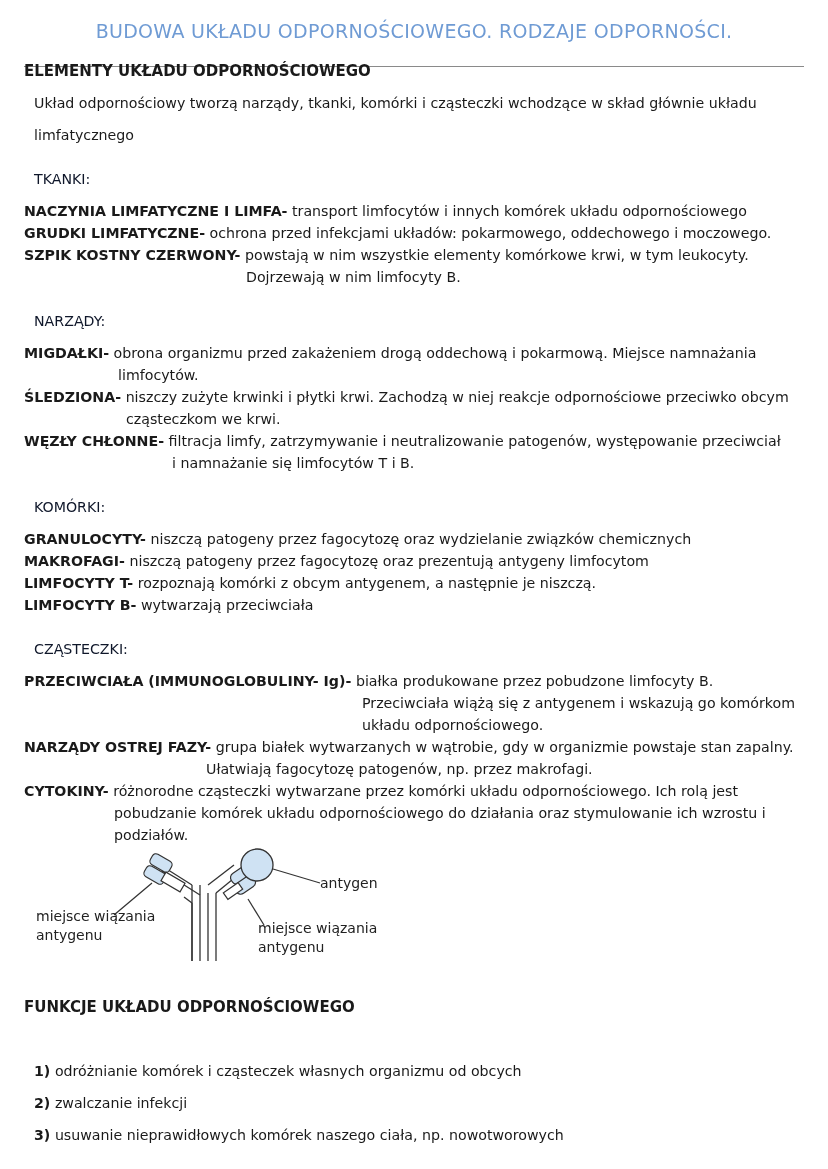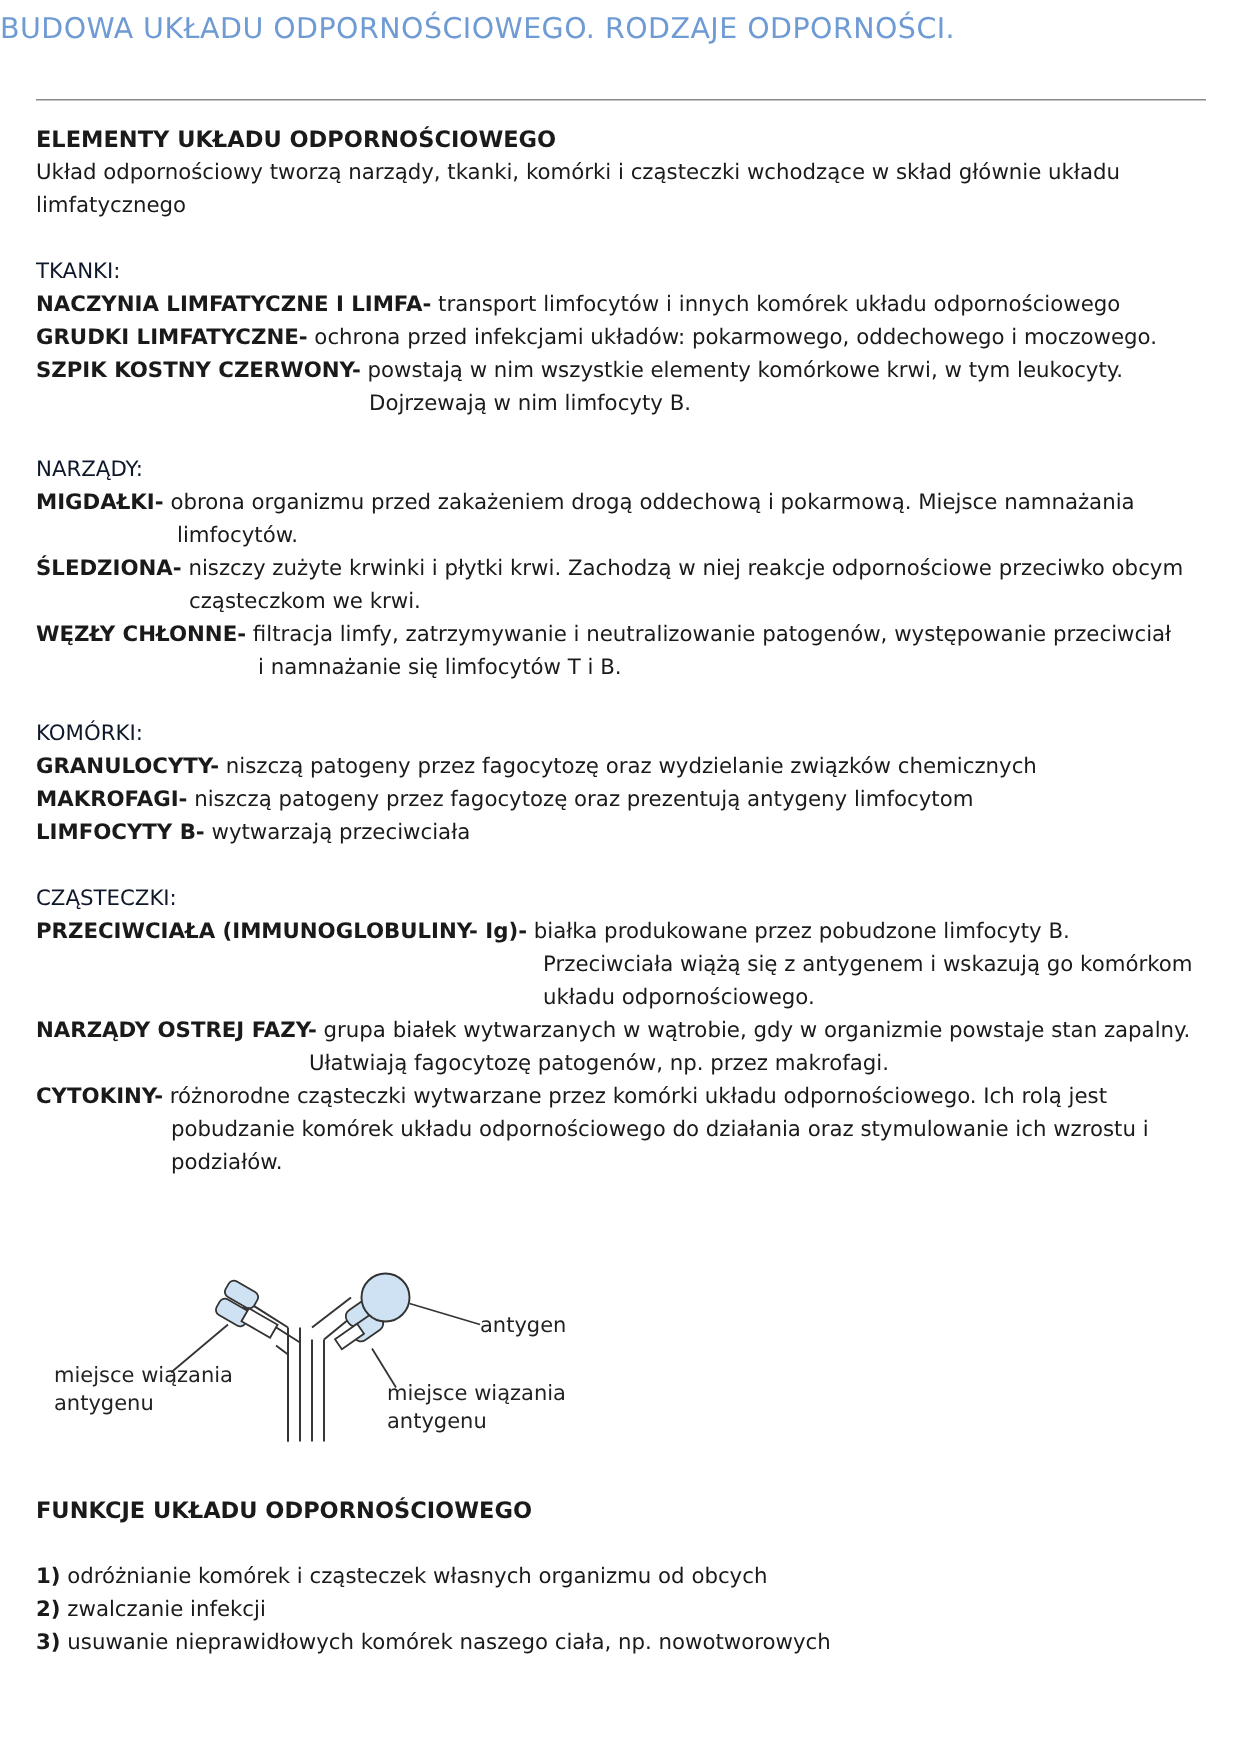--- a/index.html
+++ b/index.html
@@ -1,27 +1,27 @@
 <!DOCTYPE html>
 <html><head>
 <meta charset="utf-8">
 <style>
   html, body { margin: 0; padding: 0; background: #ffffff; }
   body {
     width: 828px; height: 1169px; position: relative; overflow: hidden;
     font-family: "DejaVu Sans", sans-serif; color: #1a1a1a;
   }
   .title {
-    position: absolute; left: 0; top: 8px; width: 828px; text-align: left;
+    position: absolute; left: 0; top: 20px; width: 828px; text-align: center;
     font-size: 19px; color: #6f9bd4; letter-spacing: 0.3px; font-weight: normal;
   }
   .rule { position: absolute; left: 24px; top: 66px; width: 780px; height: 1px; background: #8a8a8a; }
-  .content { position: absolute; left: 24px; top: 82px; width: 790px; font-size: 14.2px; line-height: 22px; }
+  .content { position: absolute; left: 24px; top: 60px; width: 790px; font-size: 14.2px; line-height: 22px; }
   .h2 { font-weight: bold; font-size: 15px; margin: 0; line-height: 22px; }
-  .p { margin: 0; }
+  .p { margin: 10px; }
   .sub { color: #0f172a; margin-top: 22px; }
   .entry { margin: 0; }
   .entry .term { font-weight: bold; }
   .cont { display: block; }
   .list-item b { font-weight: bold; }
   .diagram { position: absolute; left: 24px; top: 843px; width: 400px; height: 130px; }
   .diagram text { font-family: "DejaVu Sans", sans-serif; font-size: 14px; fill: #222; }
   .func { position: absolute; left: 24px; top: 996px; width: 790px; font-size: 14.2px; line-height: 22px; }
 </style>
 </head>
@@ -68,20 +68,24 @@
   </p>
 
   <p class="p sub">KOMÓRKI:</p>
   <p class="entry">
     <span class="term">GRANULOCYTY-</span>
     <span>niszczą patogeny przez fagocytozę oraz wydzielanie związków chemicznych</span>
   </p>
   <p class="entry">
     <span class="term">MAKROFAGI-</span>
     <span>niszczą patogeny przez fagocytozę oraz prezentują antygeny limfocytom</span>
+  </p>
+  <p class="entry">
+    <span class="term">LIMFOCYTY T-</span>
+    <span>rozpoznają komórki z obcym antygenem, a następnie je niszczą.</span>
   </p>
   <p class="entry">
     <span class="term">LIMFOCYTY B-</span>
     <span>wytwarzają przeciwciała</span>
   </p>
 
   <p class="p sub">CZĄSTECZKI:</p>
   <p class="entry">
     <span class="term">PRZECIWCIAŁA (IMMUNOGLOBULINY- Ig)-</span>
     <span>białka produkowane przez pobudzone limfocyty B.</span>

